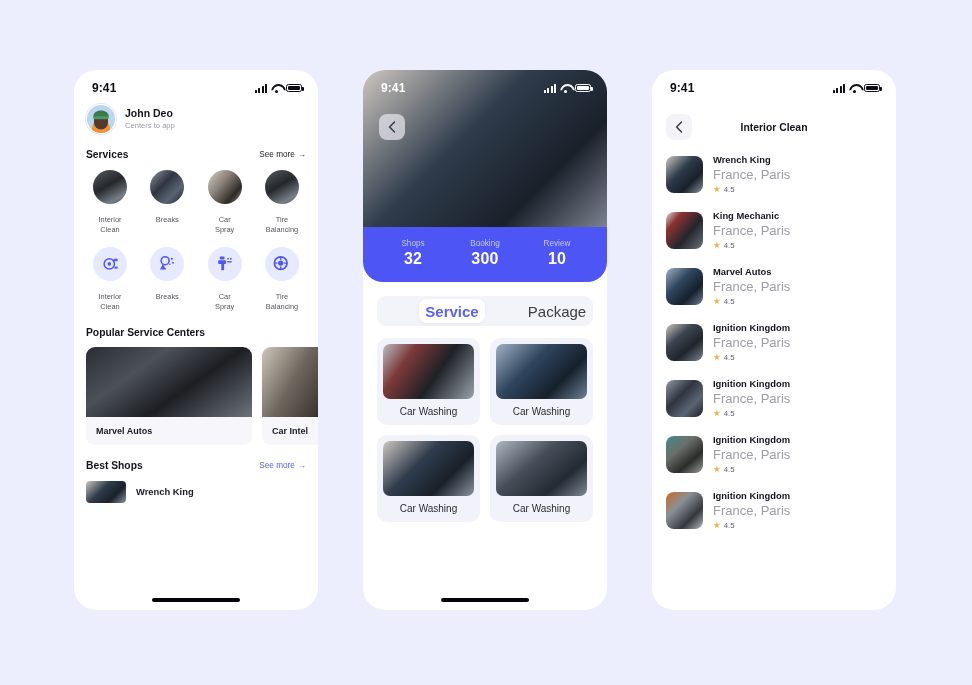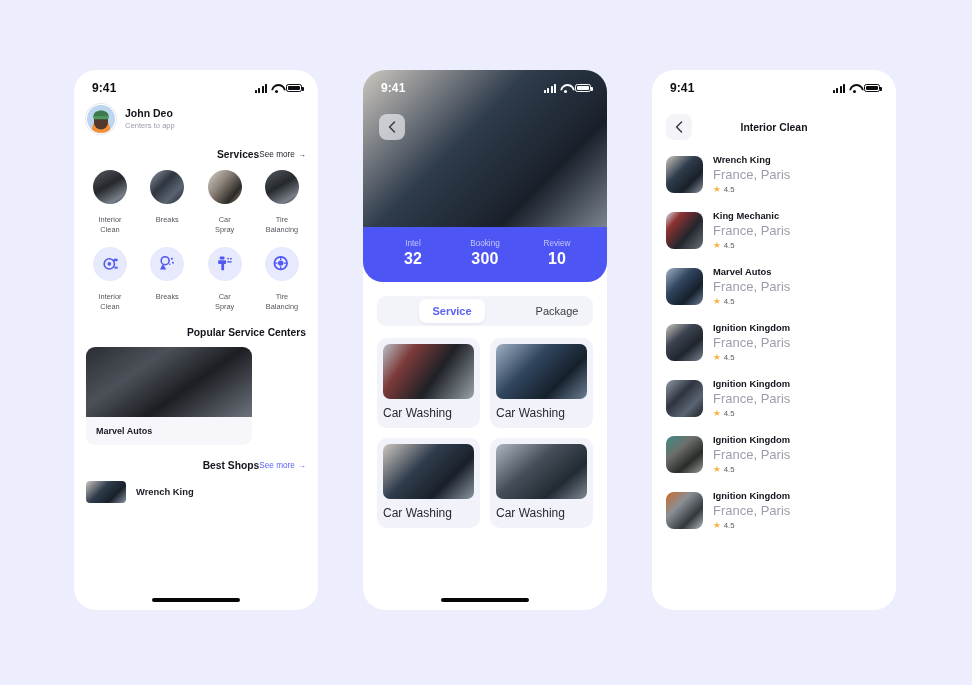--- a/index.html
+++ b/index.html
@@ -56,21 +56,21 @@
     border:1.5px solid #fff; box-shadow:0 0 0 1px #e7e7ef; }
   .uname { font-size:10.5px; font-weight:700; color:#14141c; line-height:1.25;}
   .usub { font-size:7.6px; color:#9a9aa8; line-height:1.3; margin-top:1px;}
 
   .search {
     margin-top:12px; height:29px; border:1px solid #e6e6ef; border-radius:15px;
     display:flex; align-items:center; gap:7px; padding:0 12px; background:#fff;
   }
   .search .sp { font-size:9.3px; color:#a6a6b4; }
 
-  .sec-head { display:flex; align-items:center; justify-content:flex-end;
+  .sec-head { display:flex; align-items:center; justify-content:space-between;
     margin-top:15px; }
   .sec-title { font-size:10.3px; font-weight:700; color:#14141c; }
   .see-more { font-size:8.2px; color:#1c1c26; display:flex; align-items:center; gap:3px;}
   .see-more.blue { color:#5b62f4; }
 
   .svc-row { display:flex; justify-content:space-between; margin-top:10px; }
   .svc { width:48px; display:flex; flex-direction:column; align-items:center; gap:11px;}
   .svc-thumb { width:34px;height:34px;border-radius:50%;overflow:hidden;}
   .svc-ico { width:34px;height:34px;border-radius:50%;background:#e7e9fd;
     display:flex;align-items:center;justify-content:center;}
@@ -99,28 +99,28 @@
   .back-btn.plain { position:static; background:#f4f4f8; }
   .stats { margin-top:-18px; background:#4d55f4; border-radius:0 0 20px 20px;
     padding:12px 14px 14px; display:flex; position:relative; z-index:2;}
   .stat { flex:1; text-align:center; }
   .stat-l { font-size:8.2px; color:#c3c7fb; }
   .stat-v { font-size:16px; font-weight:700; color:#fff; margin-top:2px; letter-spacing:.2px;}
 
   .tabs { margin:14px 14px 0; background:#f3f3fa; border-radius:9px; padding:3px;
     display:flex; }
   .tab { flex:1; height:24px; border-radius:7px; display:flex; align-items:center;
-    justify-content:center; font-size:11px; color:#3c3c46;margin-left:39px; }
+    justify-content:center; font-size:15px; color:#3c3c46;margin-left:39px; }
   .tab.active { background:#fff; color:#5b62f4; font-weight:600;
     box-shadow:0 1px 3px rgba(20,20,40,.07); }
 
   .grid { display:grid; grid-template-columns:1fr 1fr; gap:10px; padding:12px 14px 0;}
   .gcard { background:#f2f2fb; border-radius:10px; padding:6px 6px 0; }
   .gcard-img { width:100%; height:55px; border-radius:7px; }
-  .gcard-lbl { font-size:12px; color:#2a2a34; text-align:left; padding:7px 0 8px;}
+  .gcard-lbl { font-size:10px; color:#2a2a34; text-align:center; padding:7px 0 8px;}
 
   
   .l-head { display:flex; align-items:center; padding:14px 14px 0; }
   .l-title { flex:1; text-align:center; font-size:10.4px; font-weight:700;
     color:#14141c; margin-right:26px; }
   .litem { display:flex; gap:10px; align-items:center; padding:8px 14px; }
   .lthumb { width:37px;height:37px;border-radius:8px;overflow:hidden;flex:none;}
   .lname { font-size:9.4px; font-weight:700; color:#15151e; }
   .lloc { font-size:13px; color:#9d9daa; margin-top:2px; }
   .lrate { font-size:7.8px; color:#5a5a66; margin-top:3px;
@@ -280,20 +280,24 @@
 
       <div class="sec-head">
         <div class="sec-title">Popular Service Centers</div>
       </div>
 
       <div class="cards-row">
         <div class="pcard">
           <div class="pcard-img ph ph-dash"></div>
           <div class="pcard-name">Marvel Autos</div>
         </div>
+        <div class="pcard half">
+          <div class="pcard-img ph ph-dash2"></div>
+          <div class="pcard-name">Car Intel</div>
+        </div>
       </div>
 
       <div class="sec-head">
         <div class="sec-title">Best Shops</div>
         <div class="see-more blue">
           <span>See more</span>
           <span>→</span>
         </div>
       </div>
 
@@ -332,21 +336,21 @@
       </div>
       <div class="back-btn">
         <svg width="8" height="12" viewBox="0 0 8 12">
           <path d="M6.5 1 1.6 6l4.9 5" fill="none" stroke="#3a3a46" stroke-width="1.5" stroke-linecap="round" stroke-linejoin="round"></path>
         </svg>
       </div>
     </div>
 
     <div class="stats">
       <div class="stat">
-        <div class="stat-l">Intel</div>
+        <div class="stat-l">Shops</div>
         <div class="stat-v">32</div>
       </div>
       <div class="stat">
         <div class="stat-l">Booking</div>
         <div class="stat-v">300</div>
       </div>
       <div class="stat">
         <div class="stat-l">Review</div>
         <div class="stat-v">10</div>
       </div>

